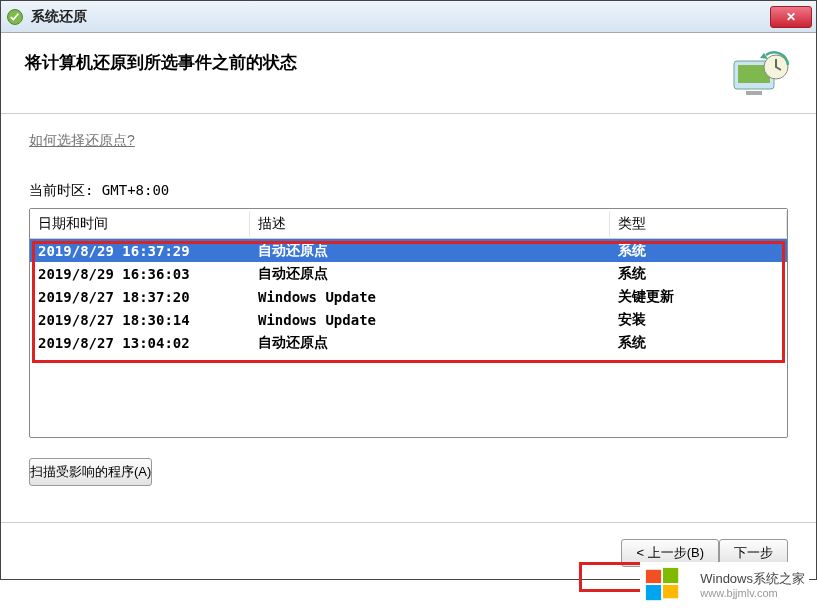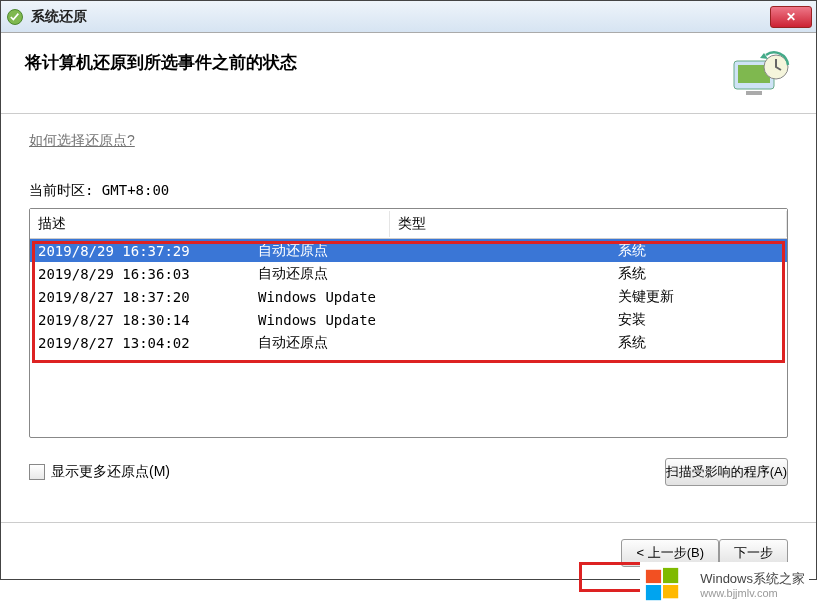--- a/index.html
+++ b/index.html
@@ -52,21 +52,21 @@
     .th { padding: 4px 8px; border-right: 1px solid #e5e5e5; }
     .th-date { width: 220px; }
     .th-desc { width: 360px; }
     .th-type { flex: 1; }
     .highlight-box { 
       border: 3px solid #d22; 
       position: absolute; 
       left: 2px; top: 32px; right: 2px; height: 122px; 
       pointer-events: none;
     }
-    .tr { display: flex; height: 23px; align-items: center; font-family: SimSun, monospace; font-size: 14px; cursor: pointer; }
+    .tr { display: flex; height: 23px; align-items: center; font-family: SimSun, monospace; font-size: 14px; cursor: pointer; font-weight: bold; }
     .tr.selected { background: #3a76d6; color: #fff; }
     .td { padding: 1px 8px; white-space: nowrap; overflow: hidden; }
     .td-date { width: 220px; }
     .td-desc { width: 360px; }
     .td-type { flex: 1; }
     .below-table { display: flex; align-items: center; justify-content: space-between; padding: 2px 0; }
     .checkbox-wrap { display: flex; align-items: center; gap: 6px; font-size: 14px; }
     .cb { 
       width: 16px; height: 16px; 
       border: 1px solid #888; 
@@ -142,20 +142,21 @@
     </span>
   </div>
   <div class="divider"></div>
 
   <div class="content">
     <a class="help-link">如何选择还原点?</a>
     <div class="tz-label">当前时区: GMT+8:00</div>
 
     <div class="table-wrap">
       <div class="table-header">
+        <div class="th th-date">日期和时间</div>
         <div class="th th-desc">描述</div>
         <div class="th th-type">类型</div>
       </div>
       <div id="rows-container">
           <div class="tr selected">
             <div class="td td-date">2019/8/29 16:37:29</div>
             <div class="td td-desc">自动还原点</div>
             <div class="td td-type">系统</div>
           </div>
           <div class="tr">
@@ -176,24 +177,20 @@
           <div class="tr">
             <div class="td td-date">2019/8/27 13:04:02</div>
             <div class="td td-desc">自动还原点</div>
             <div class="td td-type">系统</div>
           </div>
         </div>
       <div class="highlight-box"></div>
     </div>
 
     <div class="below-table">
-      <label class="checkbox-wrap">
-        <span class="cb"></span>
-        <span>显示更多还原点(M)</span>
-      </label>
       <button class="scan-btn">扫描受影响的程序(A)</button>
     </div>
   </div>
 
   <div class="divider2"></div>
   <div class="footer">
     <button class="nav-btn">&lt; 上一步(B)</button>
     <button class="nav-btn">下一步</button>
   </div>
 </div>

